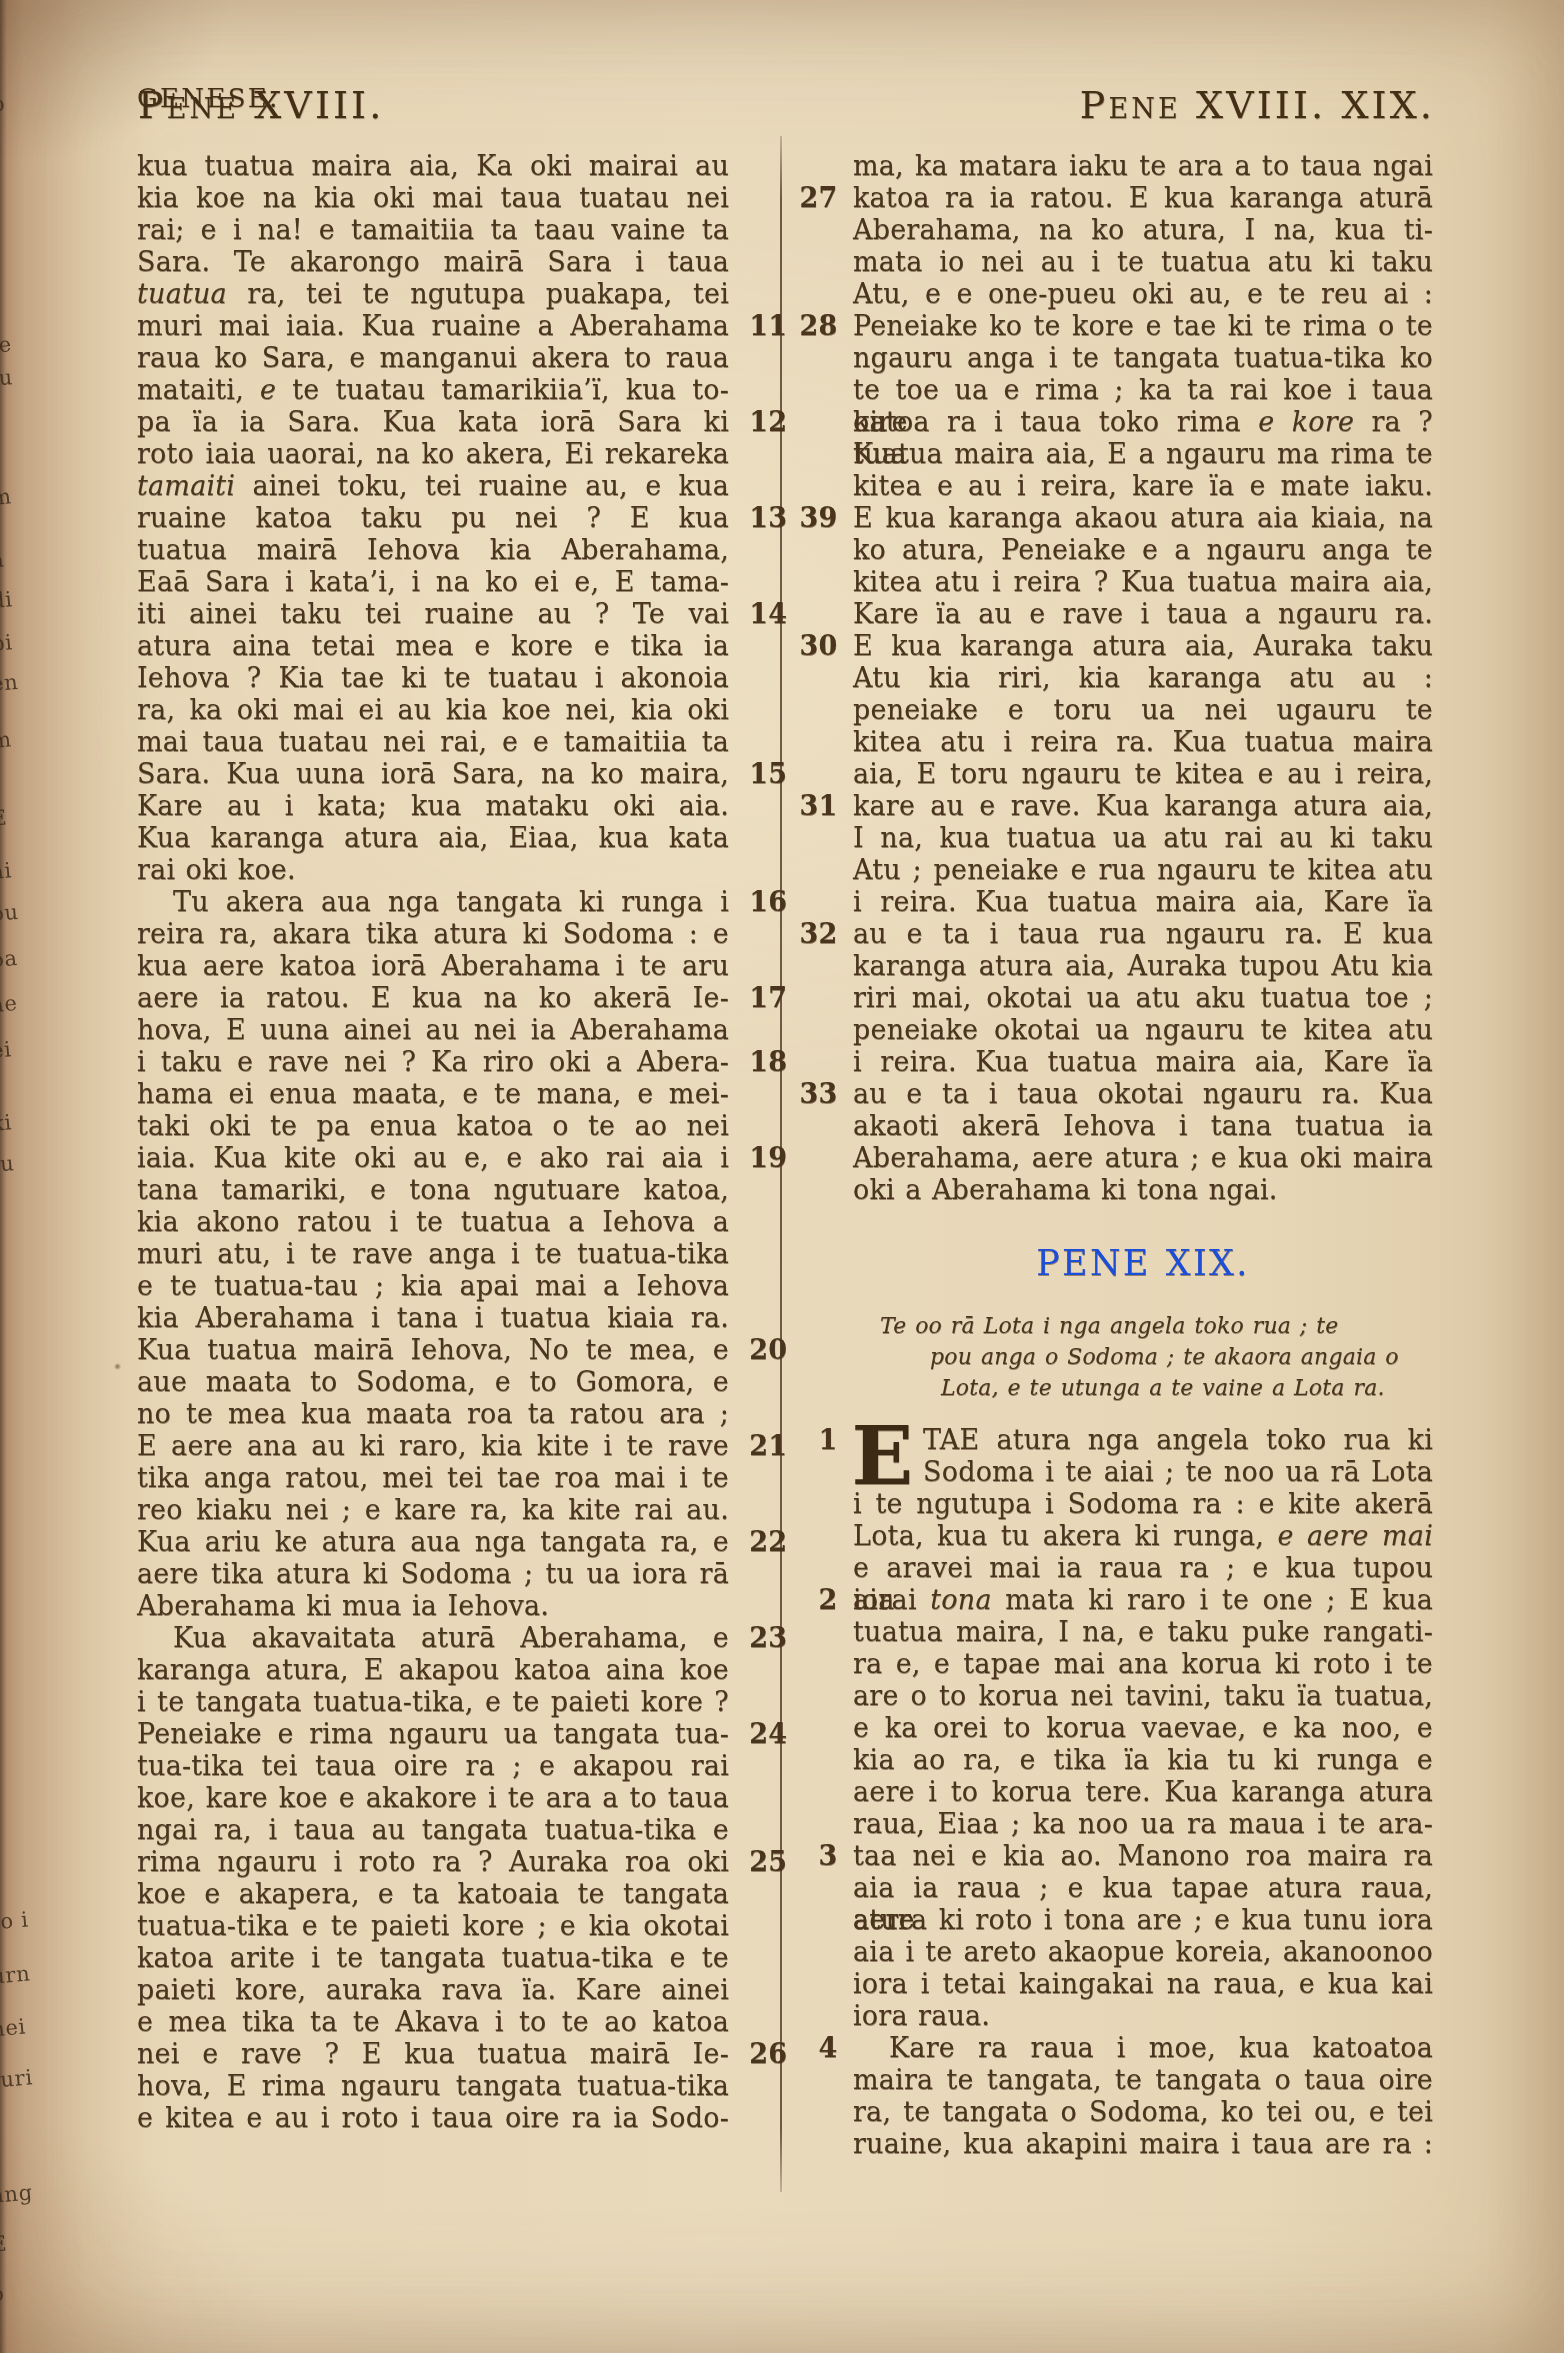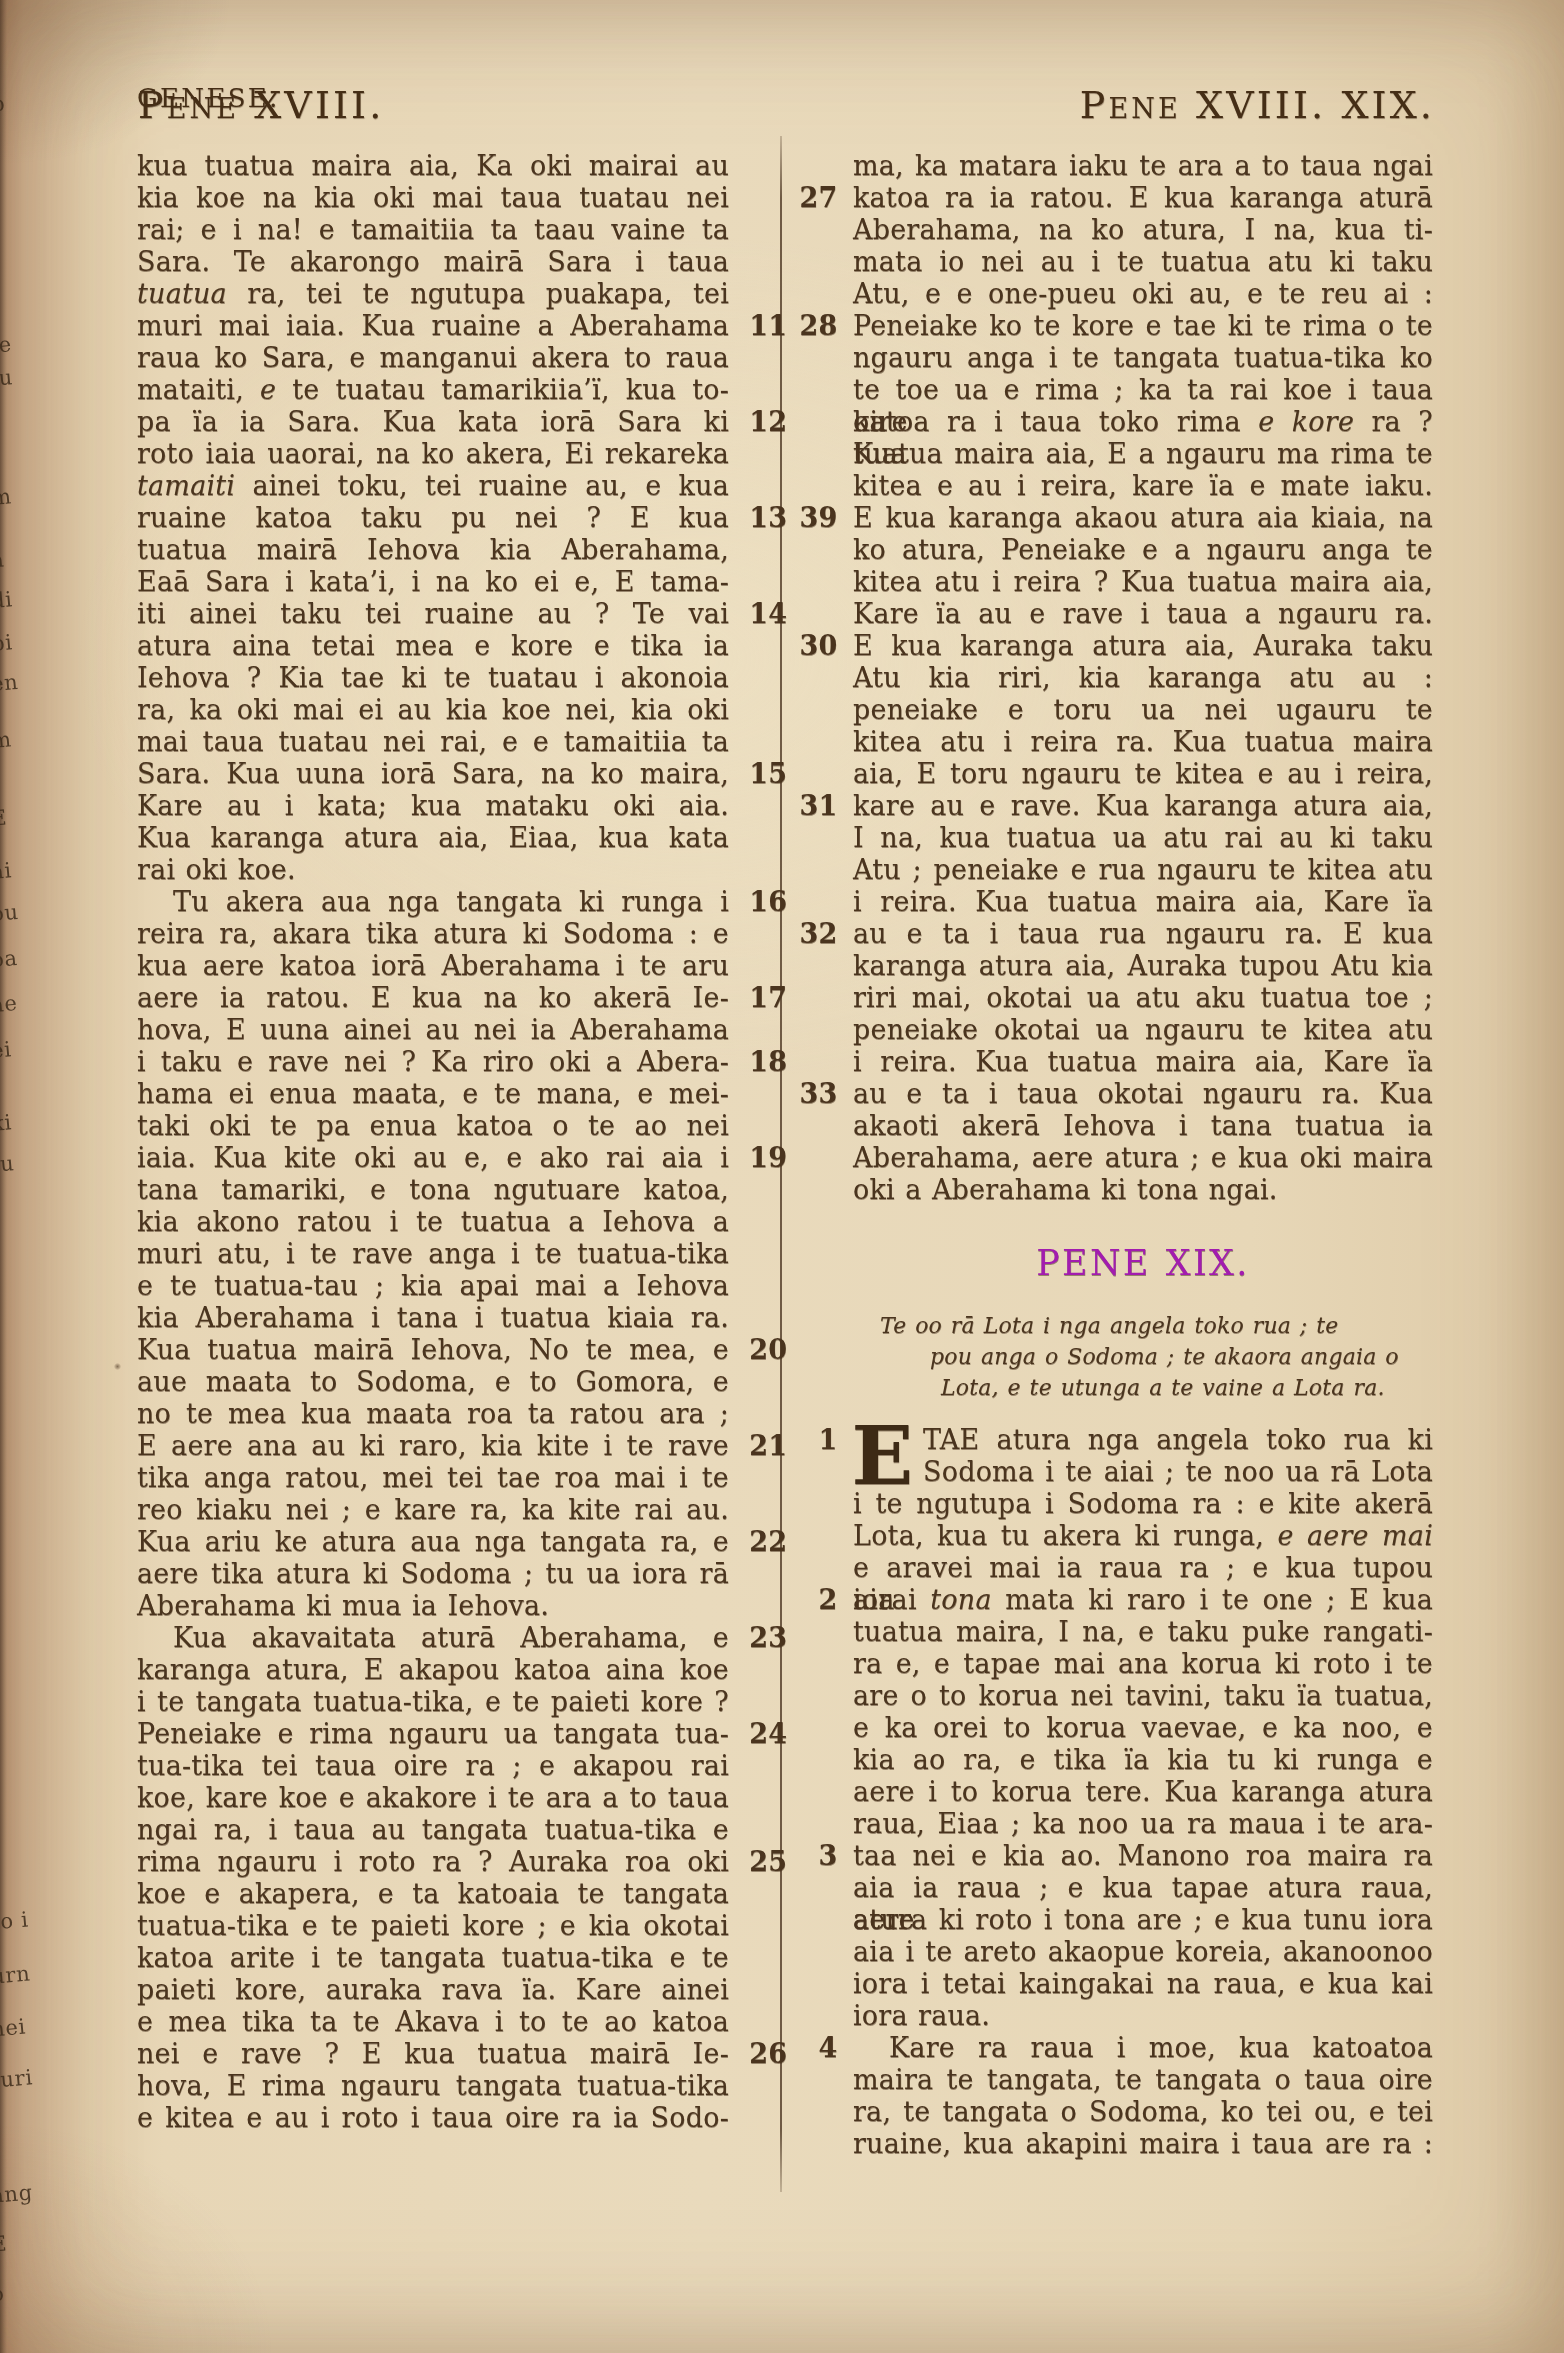--- a/index.html
+++ b/index.html
@@ -44,21 +44,21 @@
   .ln.ind{text-indent:36px;}
   .ln .vnum{position:absolute;top:0;text-indent:0;font-weight:bold;}
   .col-left .ln .vnum{left:calc(100% + 20.3px);}
   .col-right .ln .vnum{right:calc(100% + 15.6px);}
 
   .block{position:relative;}
   .dropcap{position:absolute;left:-1.6px;top:-1.6px;font-size:81px;line-height:67px;font-weight:bold;color:#3d2a15;}
   .ln.pad{padding-left:70px;}
 
   .chap-head{margin-top:41px;height:39px;margin-bottom:23.5px;text-align:center;
-    font-size:35px;letter-spacing:2.3px;color:#a21caf;}
+    font-size:35px;letter-spacing:2.3px;color:#1d4ed8;}
   .summary{margin-bottom:21px;}
   .sline{height:31px;font-size:22px;font-style:italic;letter-spacing:0.2px;}
   .summary .sline:nth-child(1){padding-left:27px;}
   .summary .sline:nth-child(2){padding-left:77px;}
   .summary .sline:nth-child(3){padding-left:88px;}
   em{font-style:italic;margin-top:24px;}
 </style>
 </head>
 <body>
 

